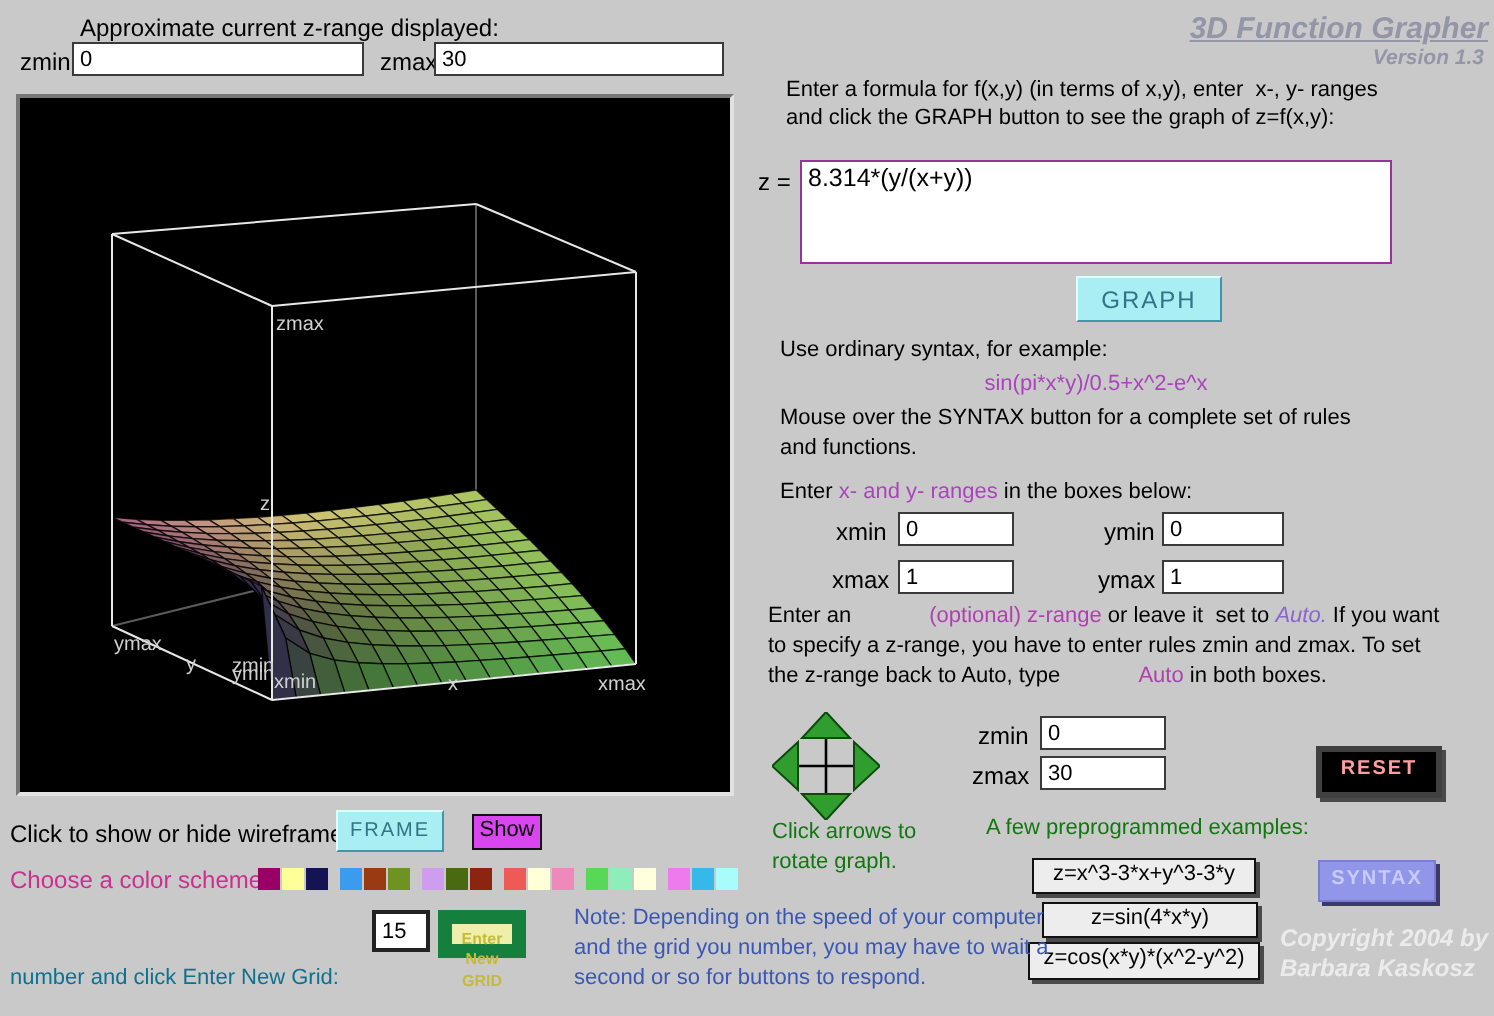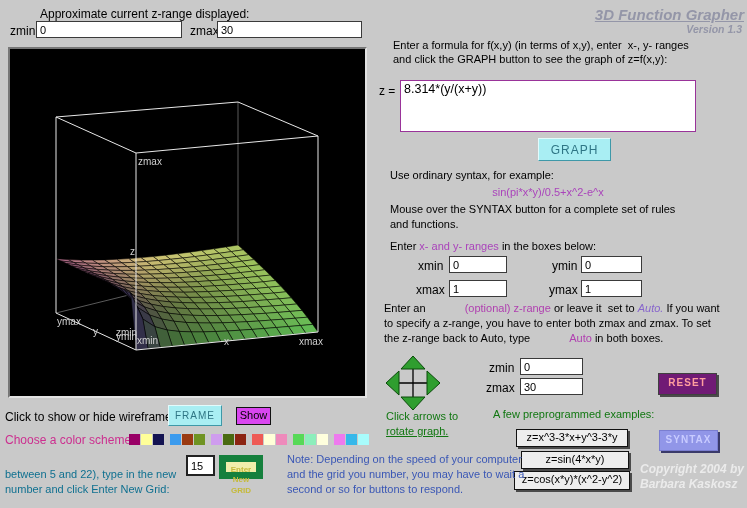--- a/index.html
+++ b/index.html
@@ -21,22 +21,22 @@
            padding:1px 3px;resize:none;box-sizing:border-box;}
   .purple{color:#aa44bb;}
   .violet{color:#8866cc;font-style:italic;}
   .magenta{color:#b040b0;padding-left:36px;}
   .green{color:#117711;}
   .teal{color:#0f7090;}
   .blue{color:#3a57b5;}
   .pink-label{color:#cc2f8f;}
   .ex-btn{position:absolute;background:#ededed;border:1px solid #111;box-shadow:2px 2px 0 #4a4a4a;
           font-family:"Liberation Sans",sans-serif;font-size:11px;text-align:center;line-height:15px;cursor:pointer;}
-  .reset-btn{position:absolute;left:658px;top:373px;width:57px;height:20px;background:#701a75;
-             border:1px solid #404040;box-shadow:2px 2px 0 #4a4a4a;color:#ff9e9e;font-weight:bold;
+  .reset-btn{position:absolute;left:658px;top:373px;width:57px;height:20px;background:#000000;
+             border:3px solid #404040;box-shadow:2px 2px 0 #4a4a4a;color:#ff9e9e;font-weight:bold;
              font-size:10px;letter-spacing:1px;text-align:center;line-height:18px;cursor:pointer;}
   .syntax-btn{position:absolute;left:659px;top:430px;width:57px;height:19px;background:#9196e8;
               border:1px solid #7a7ed0;box-shadow:2px 2px 0 #3a3a6a;color:#c8cbff;font-weight:bold;
               font-size:10px;letter-spacing:1px;text-align:center;line-height:17px;cursor:pointer;}
   .show-box{position:absolute;left:236px;top:407px;width:33px;height:16px;background:#d946ef;
             border:1px solid #111;font-size:11px;text-align:center;line-height:15px;}
   .grid-btn{position:absolute;left:219px;top:455px;width:44px;height:24px;background:#f0eeab;
             border:7px solid #15803d;color:#c5ba3a;font-size:8px;font-weight:bold;text-align:center;
             line-height:1.3;padding-top:3px;box-sizing:border-box;cursor:pointer;}
   .copyright{font-size:12px;font-weight:bold;font-style:italic;color:#ebebeb;line-height:15px;}
@@ -323,33 +323,33 @@
   <div class="abs lbl" style="left:418px;top:259px;">xmin</div>
   <input class="inp" style="left: 449px; top: 256px; width: 53px;" value="0">
   <div class="abs lbl" style="left:552px;top:259px;">ymin</div>
   <input class="inp" style="left: 581px; top: 256px; width: 56px;" value="0">
   <div class="abs lbl" style="left:416px;top:283px;">xmax</div>
   <input class="inp" style="left: 449px; top: 280px; width: 53px;" value="1">
   <div class="abs lbl" style="left:549px;top:283px;">ymax</div>
   <input class="inp" style="left: 581px; top: 280px; width: 56px;" value="1">
 
   <div class="abs txt" style="left:384px;top:301px;"><span>Enter an </span><span class="magenta">(optional) z-range</span><span> or leave it  set to </span><span class="violet">Auto.</span><span> If you want</span></div>
-  <div class="abs txt" style="left:384px;top:316px;">to specify a z-range, you have to enter both zmax and zmax. To set</div>
+  <div class="abs txt" style="left:384px;top:316px;">to specify a z-range, you have to enter rules zmin and zmax. To set</div>
   <div class="abs txt" style="left:384px;top:331px;"><span>the z-range back to Auto, type </span><span class="magenta">Auto</span><span> in both boxes.</span></div>
 
   <svg class="abs" style="left:386px;top:356px;" width="54" height="54" viewBox="0 0 54 54">
     <line x1="27" y1="9" x2="27" y2="45" stroke="#000" stroke-width="1.3"></line>
     <line x1="9" y1="27" x2="45" y2="27" stroke="#000" stroke-width="1.3"></line>
     <polygon points="27,0 15,13 39,13" fill="#2f9e2f" stroke="#0a4a0a" stroke-width="1"></polygon>
     <polygon points="27,54 15,41 39,41" fill="#2f9e2f" stroke="#0a4a0a" stroke-width="1"></polygon>
     <polygon points="0,27 13,15 13,39" fill="#2f9e2f" stroke="#0a4a0a" stroke-width="1"></polygon>
     <polygon points="54,27 41,15 41,39" fill="#2f9e2f" stroke="#0a4a0a" stroke-width="1"></polygon>
   </svg>
   <div class="abs txt green" style="left:386px;top:409px;">Click arrows to</div>
-  <div class="abs txt green" style="left:386px;top:424px;text-decoration:underline;">rotate graph.</div>
+  <div class="abs txt green" style="left:386px;top:424px;">rotate graph.</div>
 
   <div class="abs lbl" style="left:489px;top:361px;">zmin</div>
   <input class="inp" style="left: 520px; top: 358px; width: 58px;" value="0">
   <div class="abs lbl" style="left:486px;top:381px;">zmax</div>
   <input class="inp" style="left: 520px; top: 378px; width: 58px;" value="30">
   <div class="reset-btn">RESET</div>
 
   <div class="abs txt green" style="left:493px;top:407px;">A few preprogrammed examples:</div>
   <div class="ex-btn" style="left:516px;top:429px;width:110px;height:16px;">z=x^3-3*x+y^3-3*y</div>
   <div class="ex-btn" style="left:521px;top:451px;width:106px;height:16px;">z=sin(4*x*y)</div>
@@ -378,21 +378,20 @@
       <div class="swatch" style="background: rgb(255, 255, 216); margin-right: 1px;"></div>
       <div class="swatch" style="background: rgb(238, 138, 187); margin-right: 6px;"></div>
       <div class="swatch" style="background: rgb(87, 217, 87); margin-right: 1px;"></div>
       <div class="swatch" style="background: rgb(141, 238, 187); margin-right: 1px;"></div>
       <div class="swatch" style="background: rgb(255, 255, 221); margin-right: 6px;"></div>
       <div class="swatch" style="background: rgb(238, 122, 238); margin-right: 1px;"></div>
       <div class="swatch" style="background: rgb(54, 184, 234); margin-right: 1px;"></div>
       <div class="swatch" style="background: rgb(168, 252, 252); margin-right: 6px;"></div>
     </div>
 
-  <div class="abs txt teal" style="left:5px;top:467px;">between 5 and 22), type in the new</div>
   <div class="abs txt teal" style="left:5px;top:482px;">number and click Enter New Grid:</div>
   <input class="inp" style="left: 186px; top: 455px; width: 22px; height: 17px; border: 2px solid rgb(34, 34, 34);" value="15">
   <div class="grid-btn"><span>Enter New</span><br><span>GRID</span></div>
 
   <div class="abs txt blue" style="left:287px;top:452px;">Note: Depending on the speed of your computer</div>
   <div class="abs txt blue" style="left:287px;top:467px;">and the grid you number, you may have to wait a</div>
   <div class="abs txt blue" style="left:287px;top:482px;">second or so for buttons to respond.</div>
 
 </div>
 

